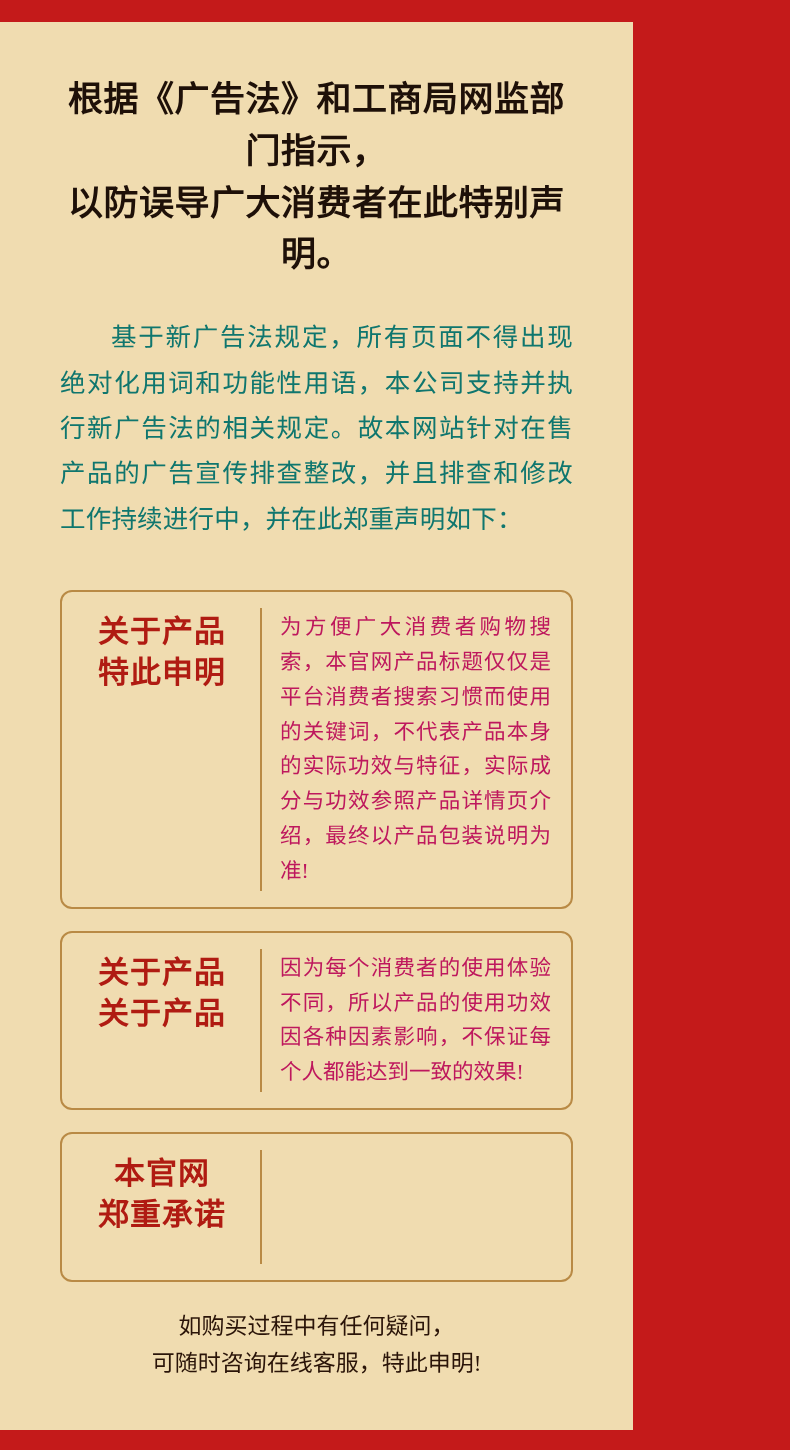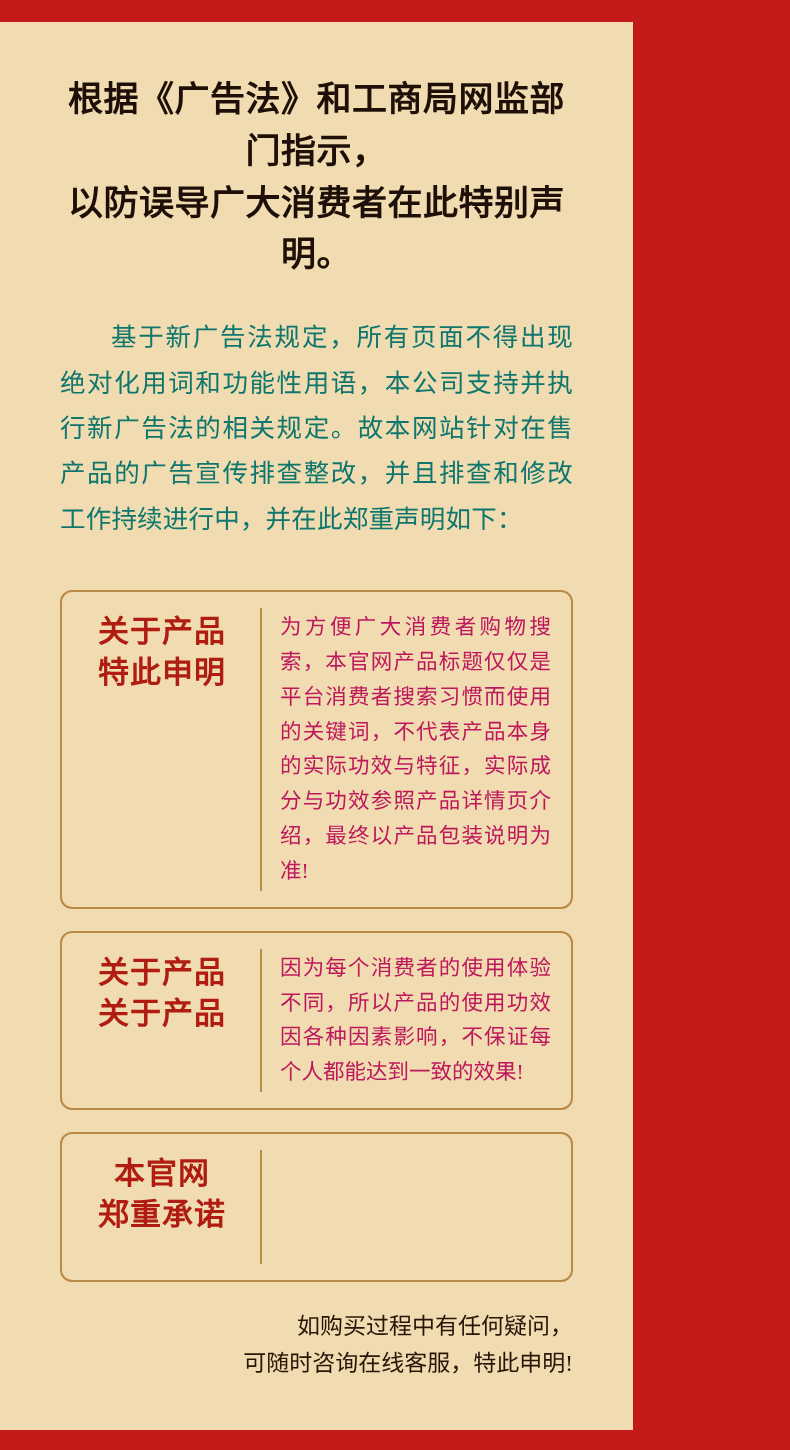--- a/index.html
+++ b/index.html
@@ -111,21 +111,21 @@
     line-height: 1.62;
     text-align: justify;
     text-justify: inter-ideograph;
   }
   .card.c1 { min-height: 196px; }
   .card.c2 { min-height: 150px; }
   .card.c3 { min-height: 150px; }
 
   .footer {
     margin-top: 26px;
-    text-align: right;
+    text-align: center;
     color: #2a1408;
     font-size: 23px;
     line-height: 1.62;
   }
   .footer .fline { display: block; }
 </style>
 </head>
 <body>
 
 <div id="page">

